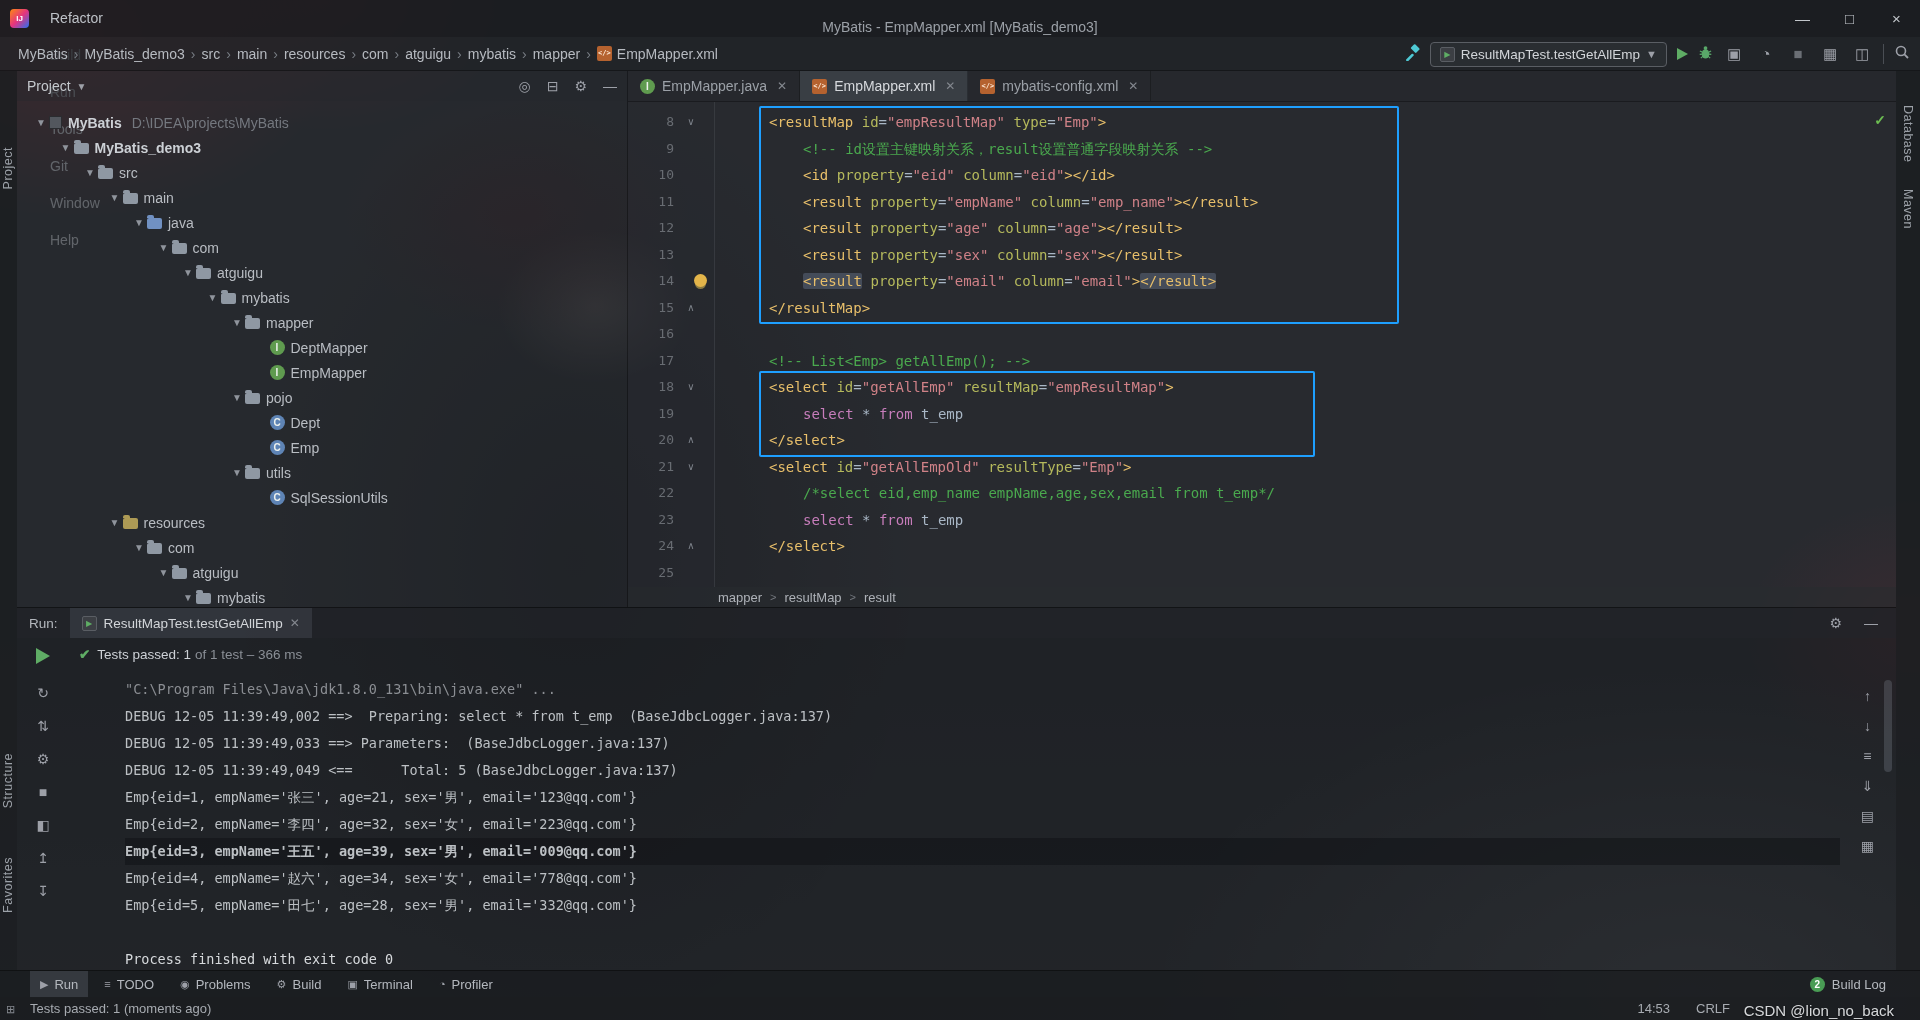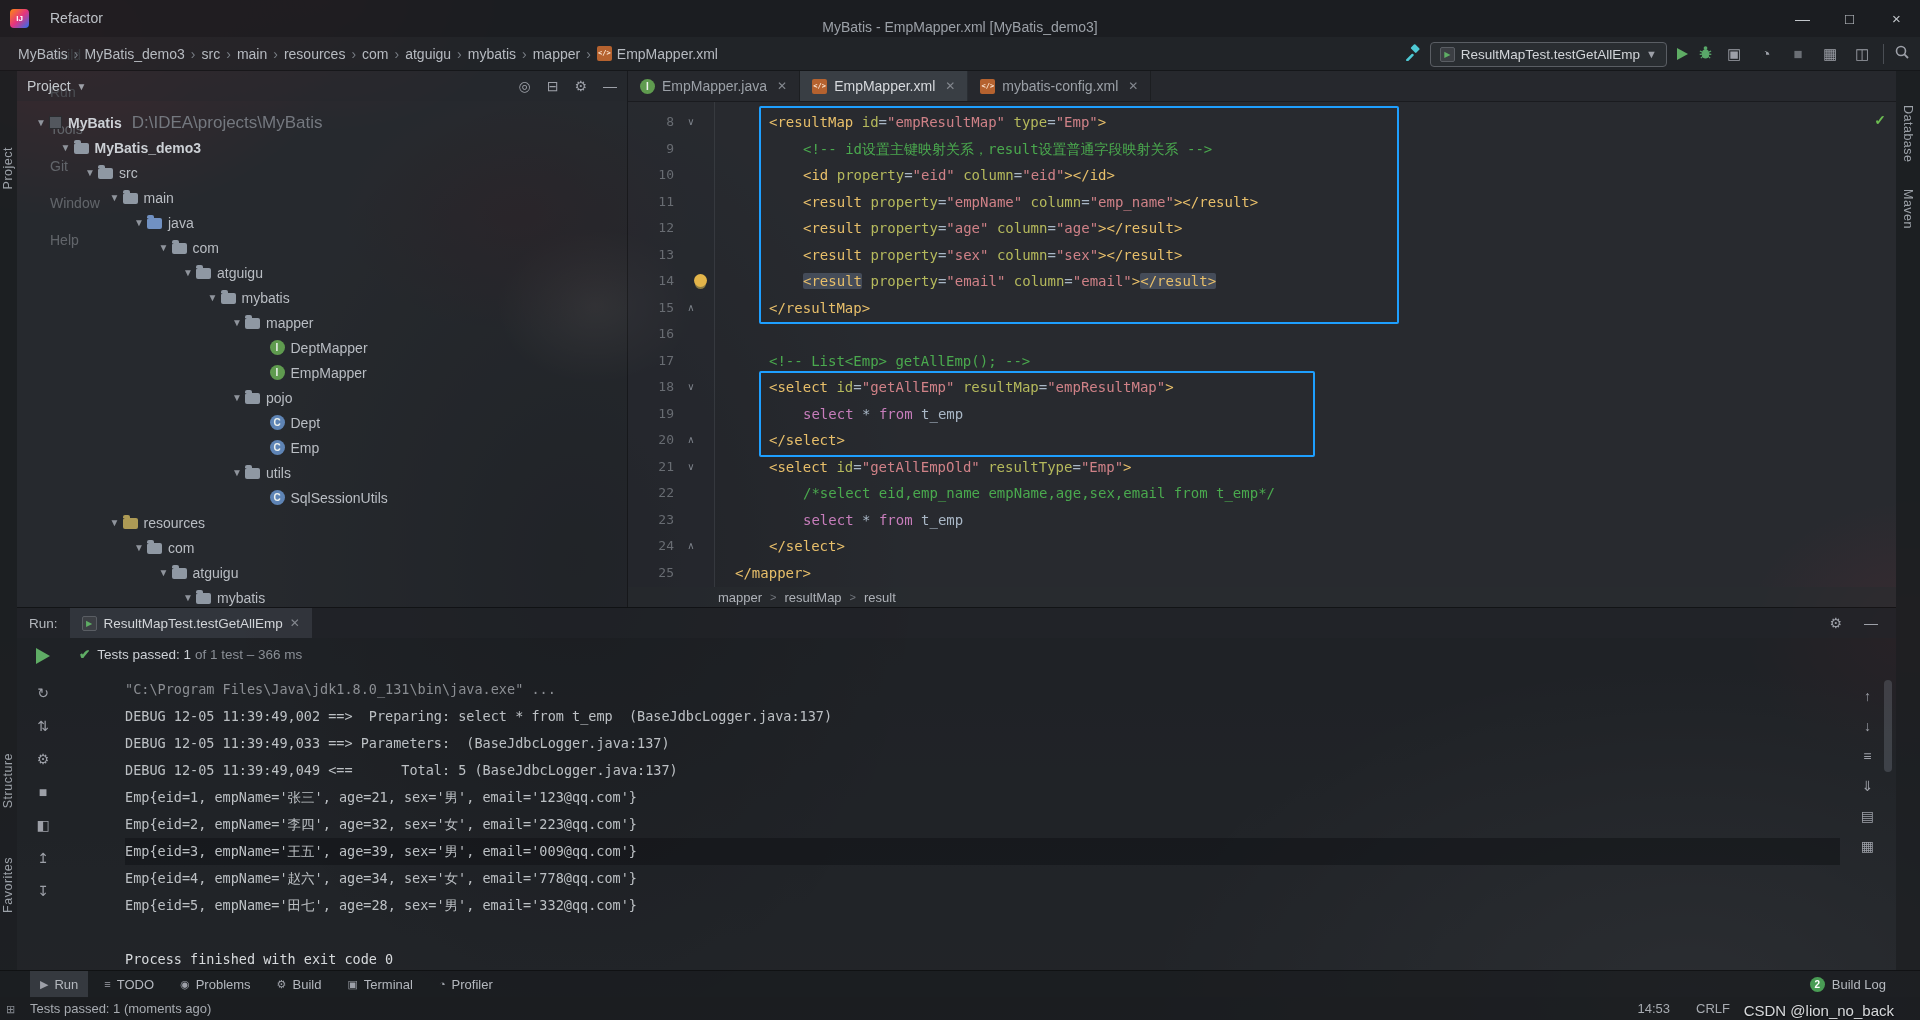--- a/index.html
+++ b/index.html
@@ -62,21 +62,21 @@
                    background:rgba(40,43,48,.62); border-right:1px solid rgba(0,0,0,.35); }
   .pp-header { height:30px; display:flex; align-items:center; padding:0 10px; font-size:14px;
                color:#c4c8cd; background:rgba(38,41,46,.4); }
   .pp-header .caret { color:#9da0a8; font-size:10px; margin-left:6px; }
   .pp-icons { margin-left:auto; display:flex; gap:16px; color:#9da0a8; font-size:14px; }
   .tree { position:absolute; top:39px; left:0; right:0; bottom:0; overflow:hidden; }
   .tree-row { height:25px; display:flex; align-items:center; font-size:14px; color:#b9bdc3; white-space:nowrap; }
   .tree-chev { width:16px; color:#8f949c; font-size:10px; text-align:center; flex:none; }
   .tree-label { margin-left:6px; }
   .tree-label.bold { font-weight:bold; color:#ccd0d5; }
-  .tree-suffix { margin-left:10px; font-size:17px; color:#74787f; }
+  .tree-suffix { margin-left:10px; font-size:14px; color:#74787f; }
 
   .ic-folder { width:15px; height:11px; background:#8f98a3; border-radius:2px; position:relative; flex:none; margin-top:2px; }
   .ic-folder::before { content:""; position:absolute; top:-3px; left:0; width:7px; height:3px;
                        background:inherit; border-radius:2px 2px 0 0; }
   .ic-folder.src { background:#7191c2; } .ic-folder.res { background:#ad9a55; }
   .ic-project { width:13px; height:13px; background:#53575e; border:1px solid #2a2c30; flex:none; }
   .ic-circle { width:15px; height:15px; border-radius:50%; text-align:center; flex:none;
                font:bold 10px/15px "Liberation Sans",sans-serif; color:#eef2ee; }
   .ic-circle.iface { background:#5f9b4f; } .ic-circle.clazz { background:#5e84b5; }
   .ic-xml { width:15px; height:15px; background:#b5622f; border-radius:2px; flex:none;
@@ -126,21 +126,21 @@
   .big-play { width:0; height:0; border-left:14px solid #5fad65; border-top:8px solid transparent;
               border-bottom:8px solid transparent; margin:10px 0 14px; }
   .rl-ico { color:#9da0a8; font-size:14px; height:33px; line-height:30px; }
   .run-status { position:absolute; left:62px; top:38px; font-size:13.5px; color:#cdd1d6; }
   .run-status .check { color:#5fad65; font-weight:bold; margin-right:7px; }
   .run-status .dim { color:#8a8f96; }
   .console { position:absolute; left:52px; top:62px; right:56px; bottom:0; padding:6px 0 0 56px;
              font:13.5px/27px "DejaVu Sans Mono",monospace; overflow:hidden; }
   .console-line { height:27px; white-space:pre; }
   .c-path { color:#8b8e93; } .c-log { color:#bcc0c4; } .c-finish { color:#d7dadd; }
-  .c-hl { background:rgba(16,18,22,.55); }
+  .c-hl { background:rgba(16,18,22,.55);font-weight:bold; }
   .console-right { position:absolute; right:22px; top:80px; display:flex; flex-direction:column;
                    gap:14px; color:#9da0a8; font-size:14px; text-align:center; }
   .console-scroll { position:absolute; right:4px; top:72px; width:8px; height:92px;
                     background:rgba(164,174,188,.22); border-radius:4px; }
 
   
   .bottom-bar { top:970px; left:0; width:1920px; height:27px; background:rgba(26,28,32,.92);
                 display:flex; align-items:center; padding-left:30px; gap:6px;
                 border-top:1px solid rgba(0,0,0,.4); }
   .bb-item { display:flex; align-items:center; gap:6px; font-size:13px; color:#b4b8be;
@@ -499,21 +499,20 @@
           <div class="code-line" style="padding-left: 54px;"><span class="tk-tag">&lt;/resultMap&gt;</span></div>
           <div class="code-line" style="padding-left: 20px;"></div>
           <div class="code-line" style="padding-left: 54px;"><span class="tk-com">&lt;!-- List&lt;Emp&gt; getAllEmp(); --&gt;</span></div>
           <div class="code-line" style="padding-left: 54px;"><span class="tk-tag">&lt;select </span><span class="tk-attr">id</span><span class="tk-eq">=</span><span class="tk-str">"getAllEmp"</span><span class="tk-pl"> </span><span class="tk-attr">resultMap</span><span class="tk-eq">=</span><span class="tk-str">"empResultMap"</span><span class="tk-tag">&gt;</span></div>
           <div class="code-line" style="padding-left: 88px;"><span class="tk-kw">select</span><span class="tk-pl"> * </span><span class="tk-kw">from</span><span class="tk-pl"> t_emp</span></div>
           <div class="code-line" style="padding-left: 54px;"><span class="tk-tag">&lt;/select&gt;</span></div>
           <div class="code-line" style="padding-left: 54px;"><span class="tk-tag">&lt;select </span><span class="tk-attr">id</span><span class="tk-eq">=</span><span class="tk-str">"getAllEmpOld"</span><span class="tk-pl"> </span><span class="tk-attr">resultType</span><span class="tk-eq">=</span><span class="tk-str">"Emp"</span><span class="tk-tag">&gt;</span></div>
           <div class="code-line" style="padding-left: 88px;"><span class="tk-com">/*select eid,emp_name empName,age,sex,email from t_emp*/</span></div>
           <div class="code-line" style="padding-left: 88px;"><span class="tk-kw">select</span><span class="tk-pl"> * </span><span class="tk-kw">from</span><span class="tk-pl"> t_emp</span></div>
           <div class="code-line" style="padding-left: 54px;"><span class="tk-tag">&lt;/select&gt;</span></div>
-          <div class="code-line" style="padding-left: 20px;"><span class="tk-tag">&lt;/mapper&gt;</span></div>
           <div class="ann-box" style="top: 4px; height: 218px; left: 44px; width: 640px; border-color: rgb(30, 159, 255);"></div>
           <div class="ann-box" style="top: 269px; height: 85.5px; left: 44px; width: 556px; border-color: rgb(30, 159, 255);"></div>
         </div>
       <div class="insp-ok">✓</div>
     <div class="bulb" style="top: 172px;"></div>
       </div>
     <div class="ed-crumbs" id="ed-crumbs">
         <span>mapper</span>
         <span class="ed-crumb-sep">&gt;</span>
         <span>resultMap</span>

